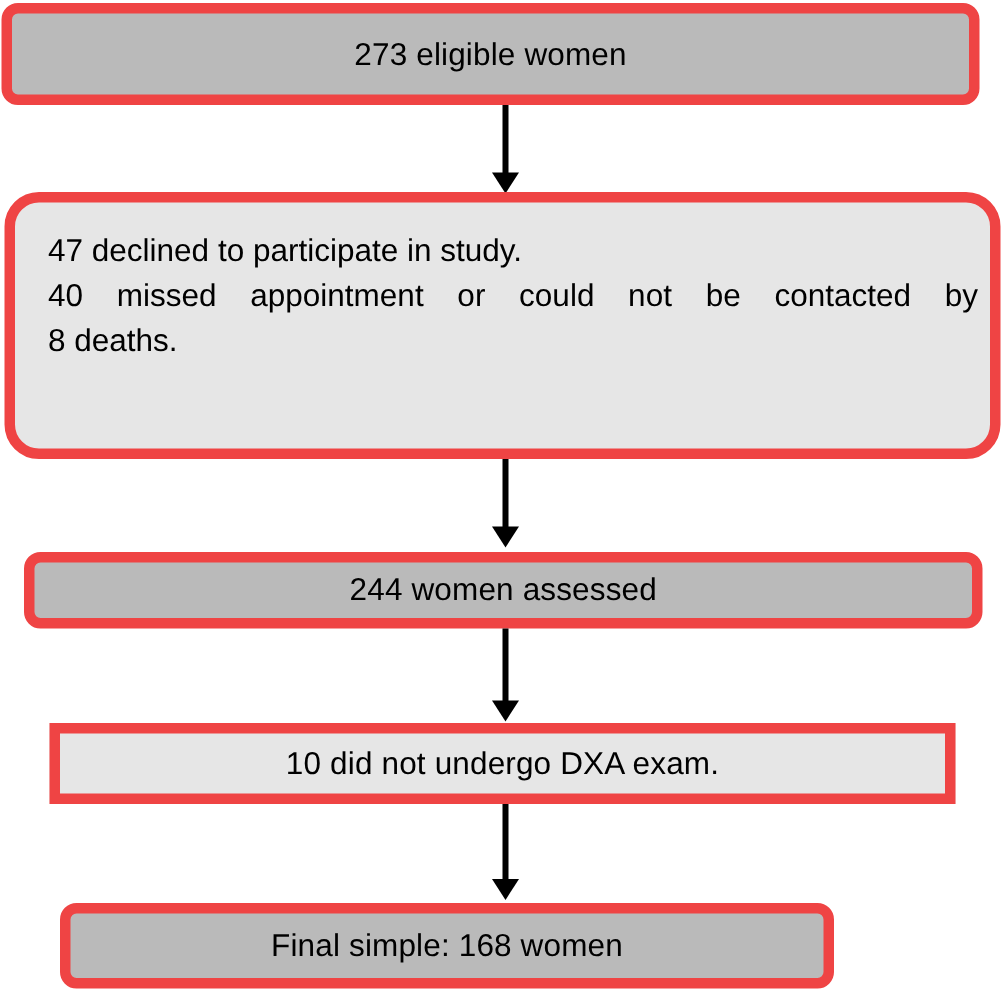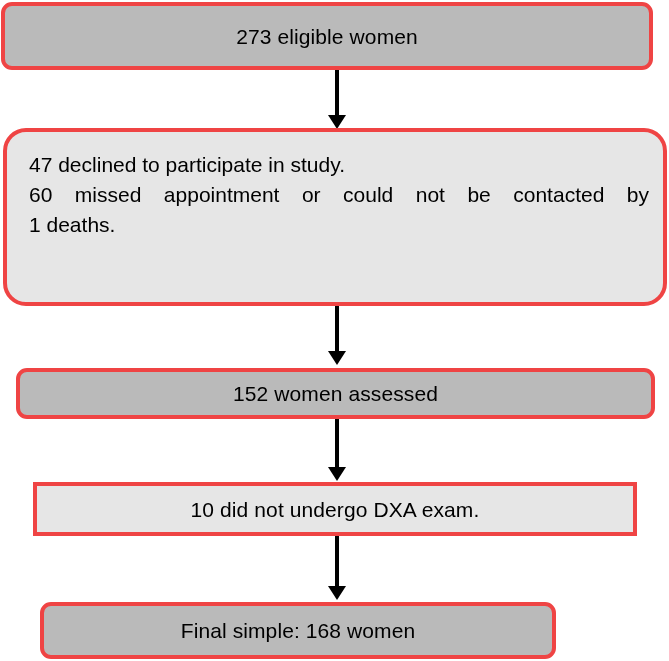--- a/index.html
+++ b/index.html
@@ -20,21 +20,21 @@
     position: absolute;
     left: 0;
     top: 0;
     width: 669px;
     height: 661px;
   }
 
   .node {
     position: absolute;
     box-sizing: border-box;
-    border: 4px solid #ef4444;
+    border: 7px solid #ef4444;
     display: flex;
     align-items: center;
     justify-content: center;
   }
 
   .node.fill-dark  { background: #bababa; }
   .node.fill-light { background: #e6e6e6; }
 
   .node-label {
     font-size: 21px;
@@ -123,29 +123,29 @@
 
   <div class="node fill-dark" id="node-eligible">
     <span class="node-label">273 eligible women</span>
   </div>
 
   <div class="arrow" id="arrow-1"></div>
 
   <div class="node fill-light" id="node-exclusions">
     <div class="exclusion-body">
       <span class="exclusion-line">47 declined to participate in study.</span>
-      <span class="exclusion-line justified">60 missed appointment or could not be contacted by</span>
-      <span class="exclusion-line">1 deaths.</span>
+      <span class="exclusion-line justified">40 missed appointment or could not be contacted by</span>
+      <span class="exclusion-line">8 deaths.</span>
     </div>
   </div>
 
   <div class="arrow" id="arrow-2"></div>
 
   <div class="node fill-dark" id="node-assessed">
-    <span class="node-label">152 women assessed</span>
+    <span class="node-label">244 women assessed</span>
   </div>
 
   <div class="arrow" id="arrow-3"></div>
 
   <div class="node fill-light" id="node-no-dxa">
     <span class="node-label">10 did not undergo DXA exam.</span>
   </div>
 
   <div class="arrow" id="arrow-4"></div>
 

